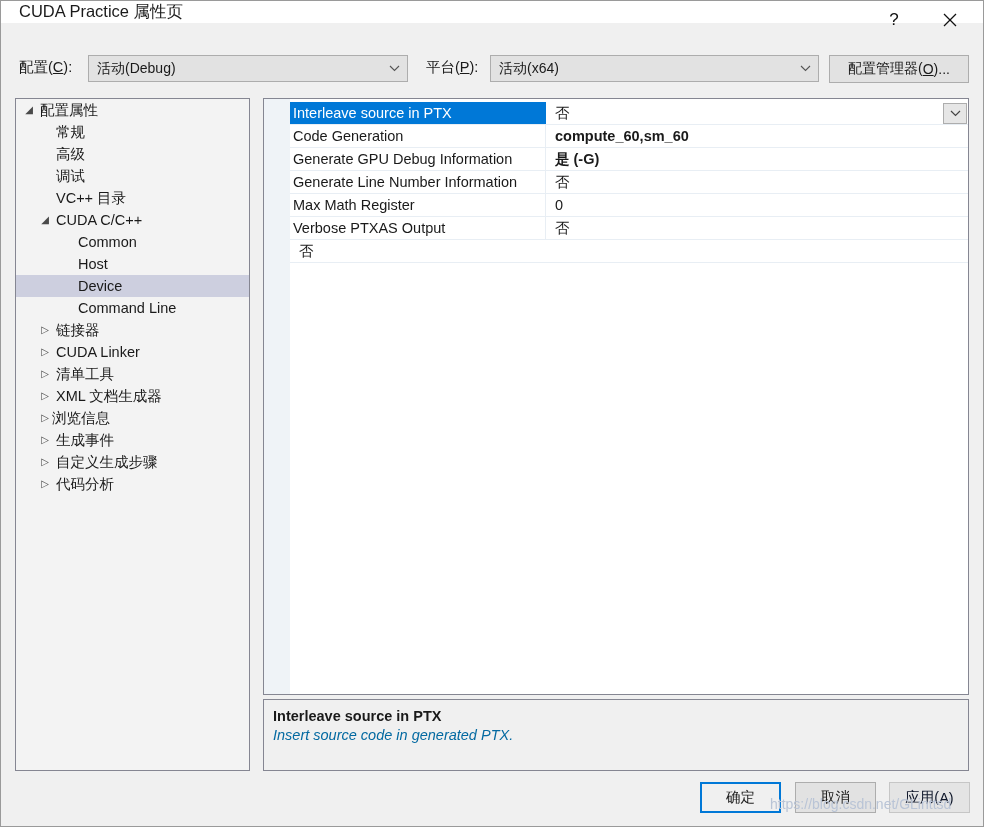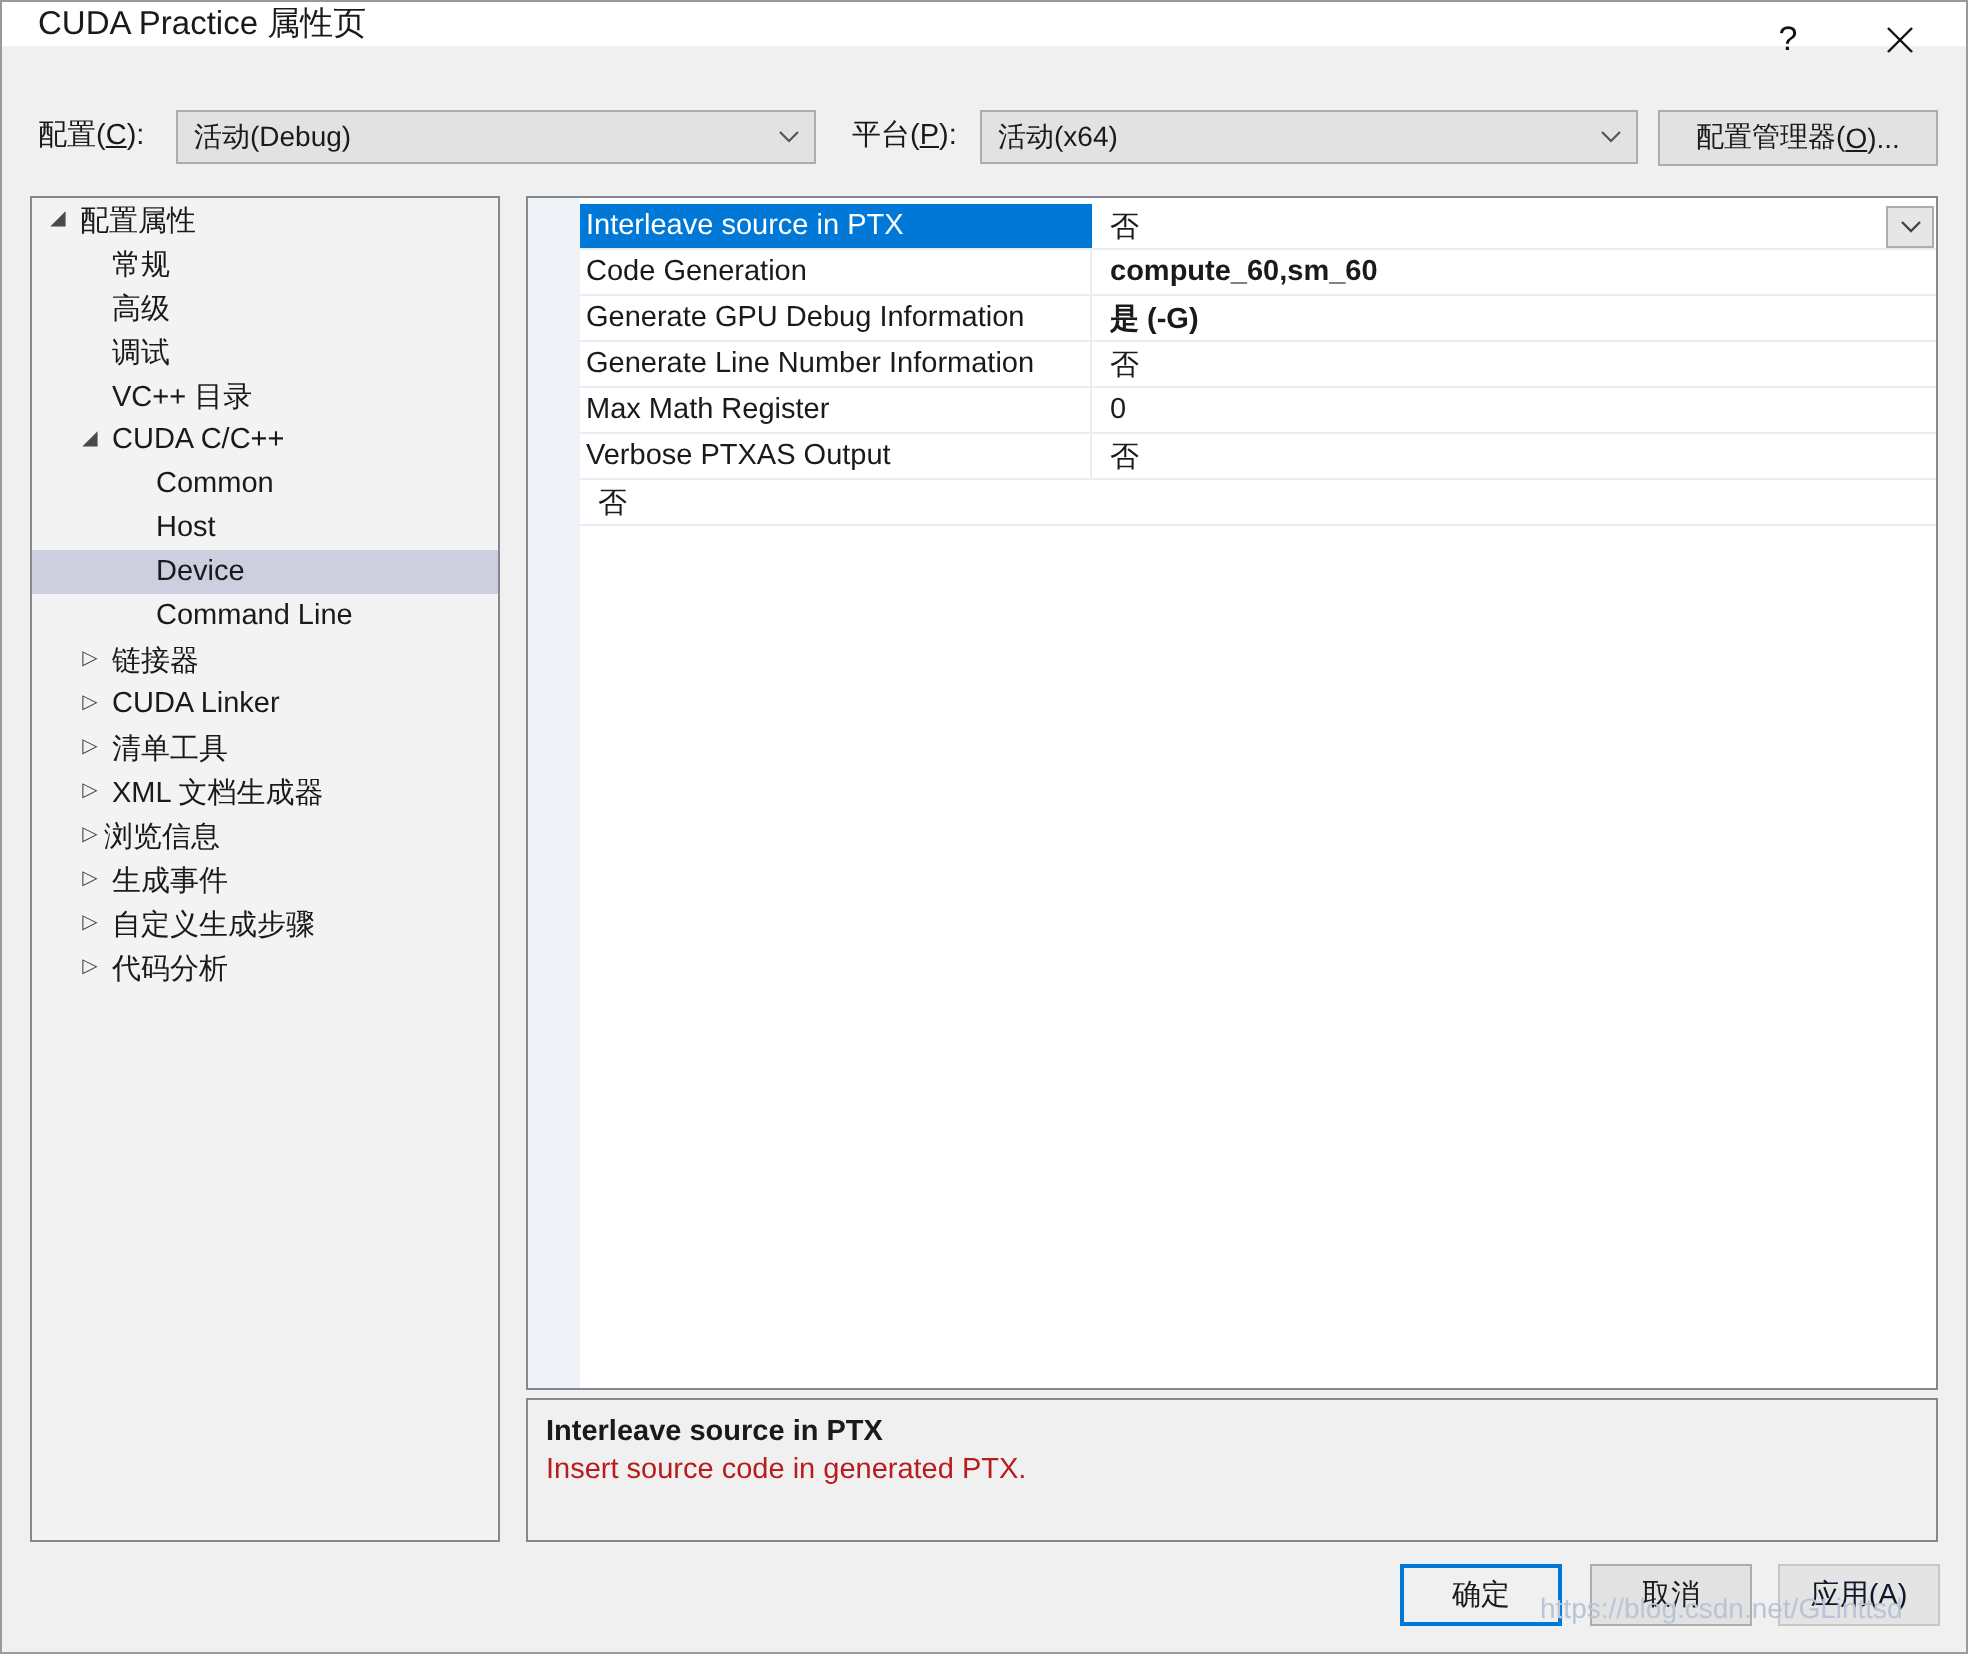--- a/index.html
+++ b/index.html
@@ -171,22 +171,23 @@
     background: #f0f0f0;
     border: 1px solid #858692;
     padding: 8px 8px 0 9px;
   }
   #desc-title {
     font-size: 14.5px; font-weight: bold; color: #1a1a1a;
     white-space: nowrap;
   }
   #desc-body {
     margin-top: 3px;
-    font-size: 14.5px; color: #b91c1c;
-    white-space: nowrap;
+    font-size: 14.5px; color: #0369a1;
+    white-space: nowrap;
+    font-style: italic;
   }
 
   
   .footer-btn {
     position: absolute; top: 781px;
     height: 31px; width: 81px;
     font-size: 14.5px;
     display: flex; align-items: center; justify-content: center;
     white-space: nowrap;
     background: #e2e2e2;

